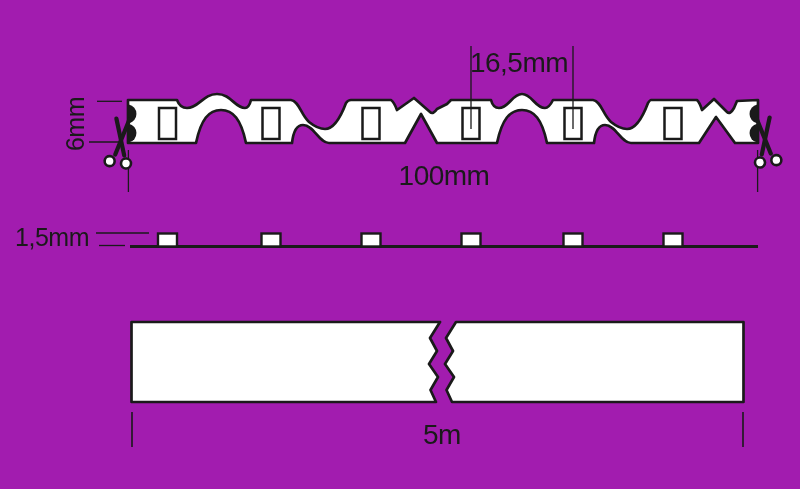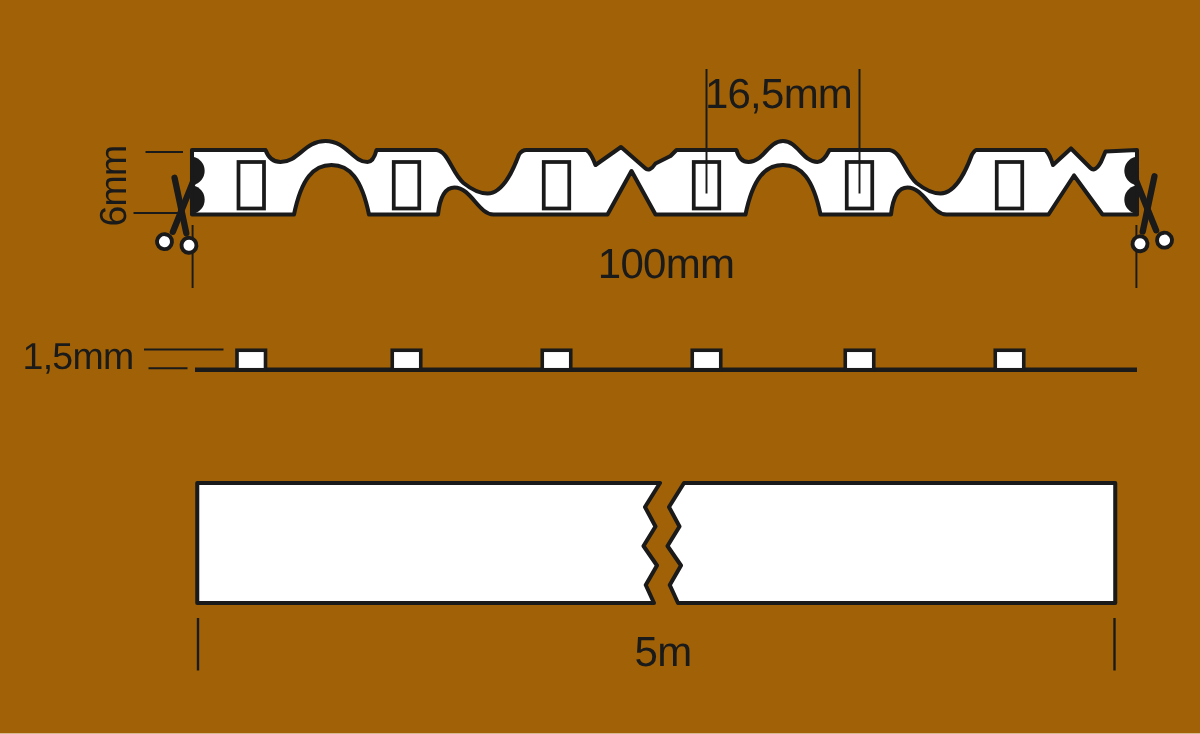--- a/index.html
+++ b/index.html
@@ -1,16 +1,16 @@
 <!DOCTYPE html>
 <html><head>
 <meta charset="utf-8">
 <style>
   html, body { margin: 0; padding: 0; background: #ffffff; }
-  .canvas-wrap { width: 800px; height: 489px; background: #a16207; position: relative; overflow: hidden; }
+  .canvas-wrap { width: 800px; height: 489px; background: #a21caf; position: relative; overflow: hidden; }
   svg { display: block; }
   svg text {
     font-family: "Liberation Sans", sans-serif;
     fill: #1a1a1a;
     letter-spacing: -0.5px;
   }
   .outline  { fill: #ffffff; stroke: #1a1a1a; stroke-width: 2.7; stroke-linejoin: round; }
   .chip     { fill: #ffffff; stroke: #1a1a1a; stroke-width: 2.5; }
   .pad      { fill: #1a1a1a; stroke: none; }
   .thin     { stroke: #1a1a1a; stroke-width: 1.3; fill: none; }

